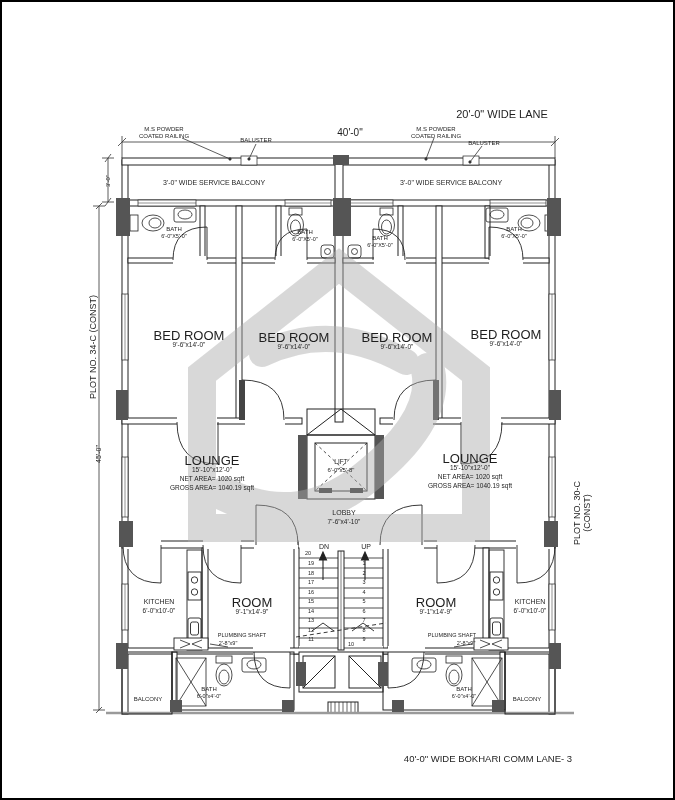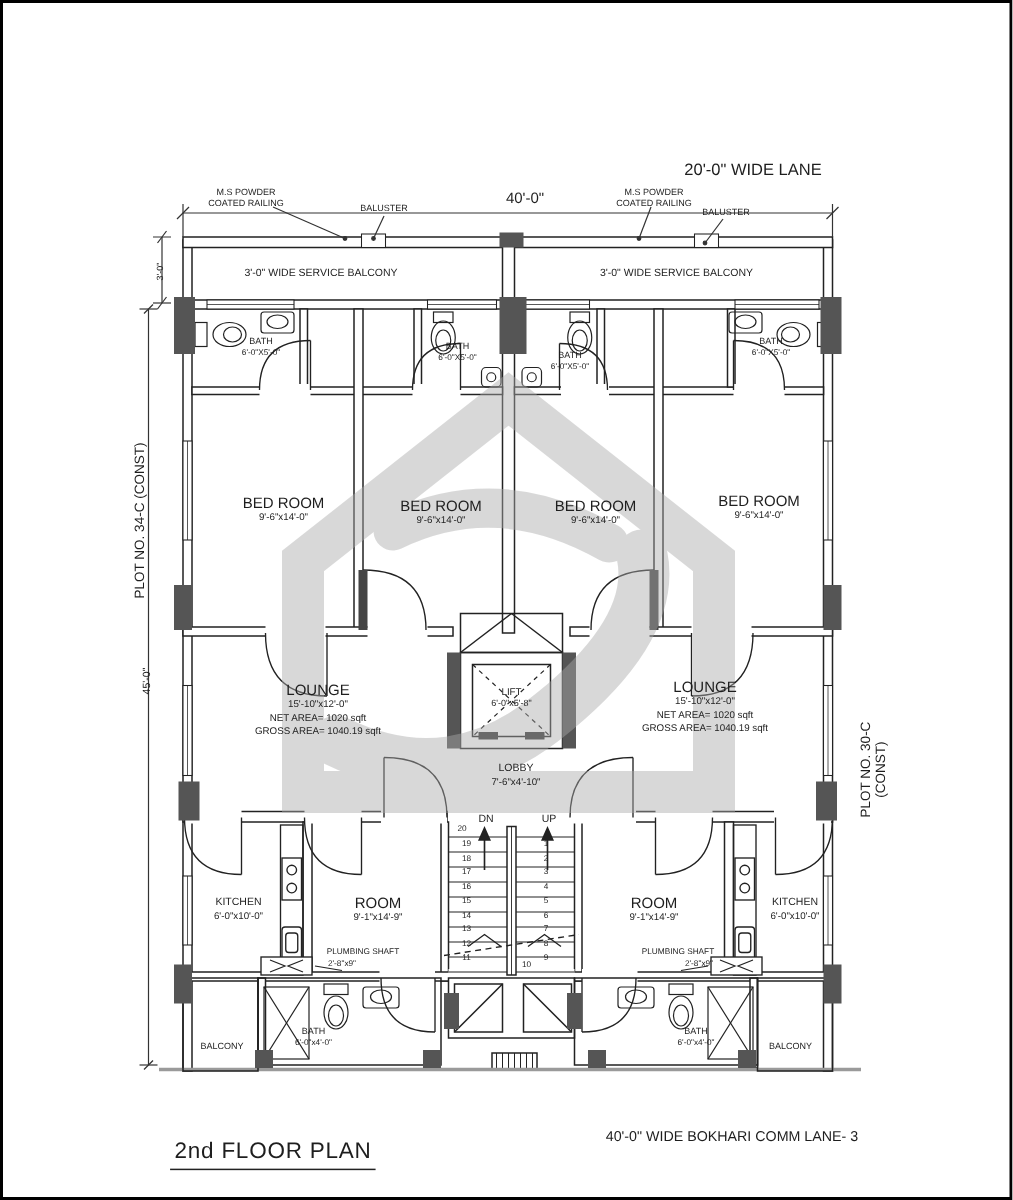--- a/index.html
+++ b/index.html
@@ -3,21 +3,21 @@
 <meta charset="utf-8">
 <style>
   html,body{margin:0;padding:0;background:#e8e8e8}
   .canvas{position:relative;width:675px;height:800px;background:#fff;border:2px solid #000;
           box-sizing:border-box;overflow:hidden;font-family:"Liberation Sans",sans-serif}
   .canvas svg{position:absolute;left:0;top:0}
   .lbl{position:absolute;transform:translate(-50%,-50%);color:#1e1e1e;text-align:center;
        white-space:pre-line;line-height:1.12}
   .rot{transform:translate(-50%,-50%) rotate(-90deg)}
   .f55{font-size:5.5px}.f6{font-size:6px}.f65{font-size:6.5px}.f7{font-size:7px}
-  .f75{font-size:10px}.f9{font-size:9px}.f95{font-size:9.5px}.f10{font-size:10px}
+  .f75{font-size:13px}.f9{font-size:9px}.f95{font-size:9.5px}.f10{font-size:10px}
   .f11{font-size:11px}.f15{font-size:15px;letter-spacing:.5px}
   .underline{border-bottom:1.5px solid #222;padding:0 3px 2px}
 </style>
 </head>
 <body>
 
 <div class="canvas">
 
 <svg width="675" height="800" viewBox="0 0 675 800">
 
@@ -394,21 +394,20 @@
   <div class="lbl f55" style="left:464px;top:641px">2'-8"x9"</div>
 
   <div class="lbl f6" style="left:207px;top:687px">BATH</div>
   <div class="lbl f55" style="left:207px;top:694px">6'-0"x4'-0"</div>
   <div class="lbl f6" style="left:462px;top:687px">BATH</div>
   <div class="lbl f55" style="left:462px;top:694px">6'-0"x4'-0"</div>
 
   <div class="lbl f6" style="left:146px;top:697px">BALCONY</div>
   <div class="lbl f6" style="left:525px;top:697px">BALCONY</div>
 
-  <div class="lbl f15 underline" style="left:180px;top:768px">2nd FLOOR PLAN</div>
   <div class="lbl f95" style="left:486px;top:757px">40'-0" WIDE BOKHARI COMM LANE- 3</div>
 
 <div class="lbl f55" style="left: 309px; top: 561px;">19</div>
     <div class="lbl f55" style="left: 309px; top: 570.5px;">18</div>
     <div class="lbl f55" style="left: 309px; top: 580px;">17</div>
     <div class="lbl f55" style="left: 309px; top: 589.5px;">16</div>
     <div class="lbl f55" style="left: 309px; top: 599px;">15</div>
     <div class="lbl f55" style="left: 309px; top: 608.5px;">14</div>
     <div class="lbl f55" style="left: 309px; top: 618px;">13</div>
     <div class="lbl f55" style="left: 309px; top: 627.5px;">12</div>

